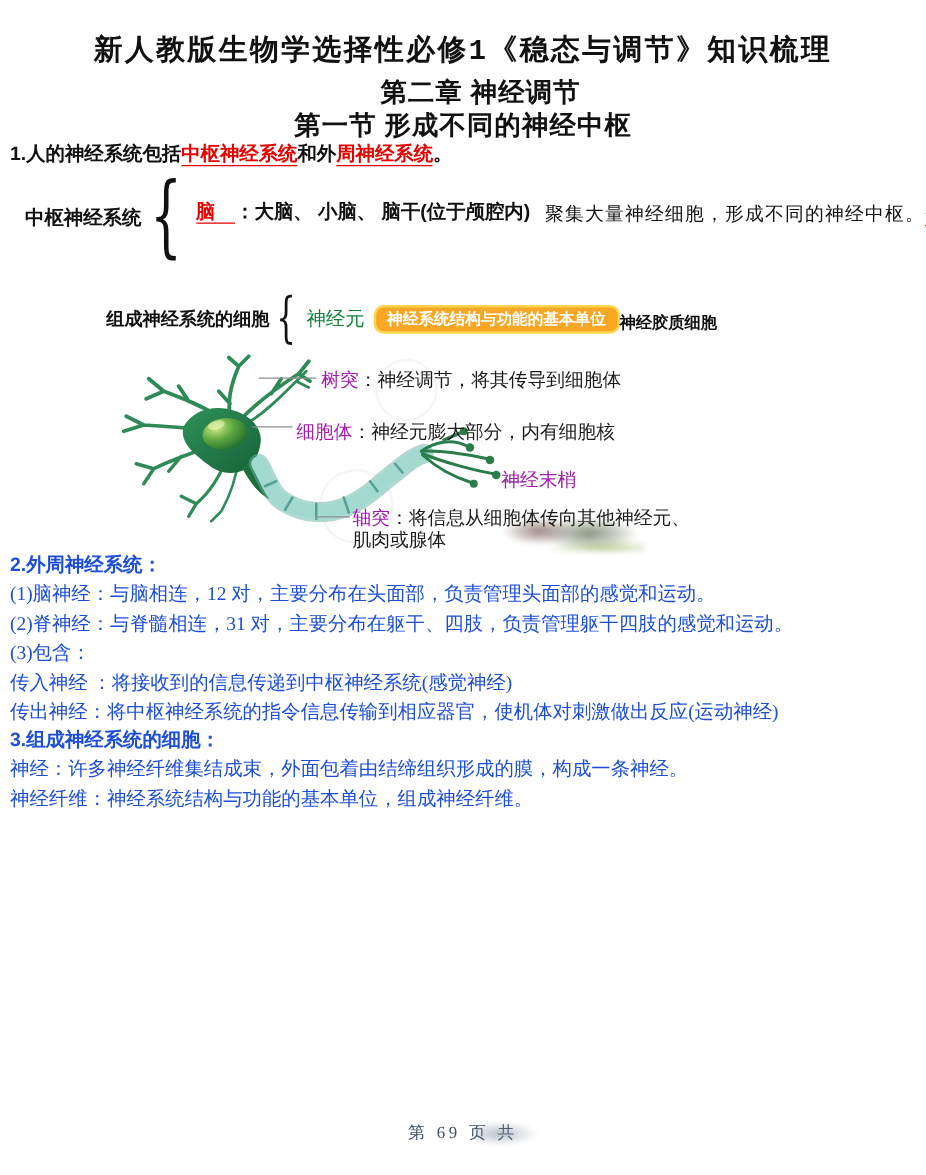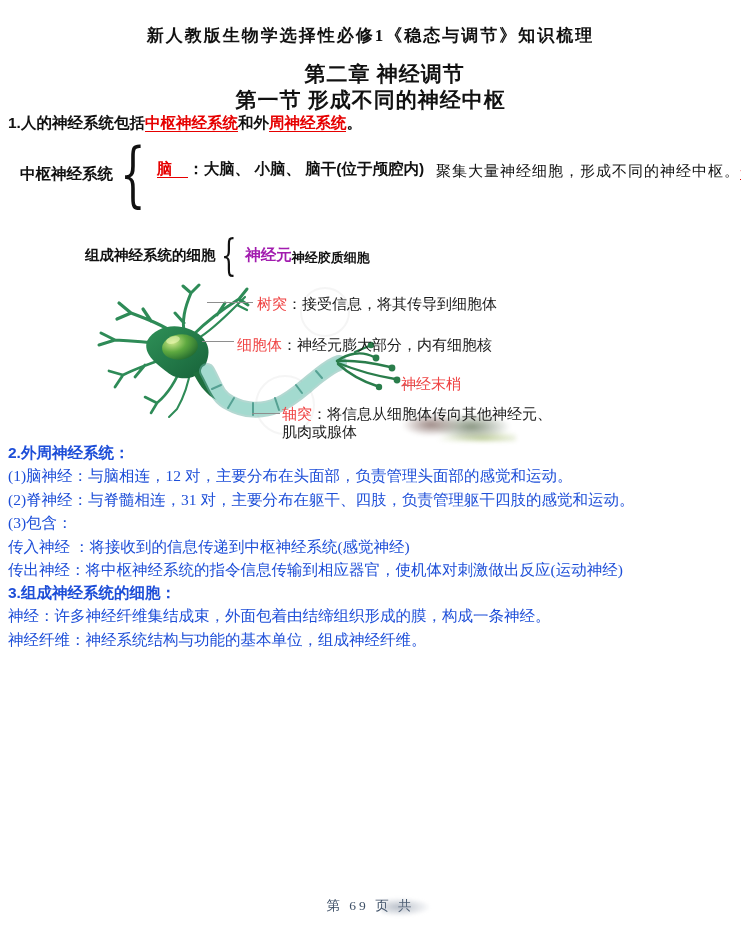--- a/index.html
+++ b/index.html
@@ -1,20 +1,20 @@
 <!DOCTYPE html>
 <html><head>
 <meta charset="utf-8">
 <style>
   html,body{margin:0;padding:0;background:#ffffff;}
   .page{position:relative;width:741px;height:940px;background:#fff;overflow:hidden;
         font-family:"Liberation Serif",serif;color:#111;}
   .center{left:0;right:0;text-align:center;}
-  .hd-title{position:absolute;top:24px;font-size:17px;font-weight:bold;letter-spacing:2px;
-            font-family:Liberation Serif, serif;}
+  .hd-title{position:absolute;top:24px;font-size:23px;font-weight:bold;letter-spacing:2px;
+            font-family:Liberation Mono, monospace;}
   .hd-chapter{position:absolute;top:60px;font-size:21px;font-weight:bold;letter-spacing:1px;padding-left:28px;}
   .hd-section{position:absolute;top:86px;font-size:21px;font-weight:bold;letter-spacing:1px;}
   .intro{position:absolute;top:113px;left:8px;font-family:"Liberation Sans",sans-serif;
          font-weight:bold;font-size:15.5px;}
   .u-red{color:#e60000;border-bottom:1.8px solid #e60000;}
   .u-ext{padding-right:16px;}
   
   .bracket{position:absolute;display:flex;align-items:center;font-family:"Liberation Sans",sans-serif;}
   .bracket1{top:146px;left:20px;}
   .bracket2{top:238px;left:85px;}
@@ -23,31 +23,31 @@
   .brace{display:inline-block;font-family:"DejaVu Serif",serif;font-weight:400;line-height:1;
          transform:scaleY(1.28) scaleX(.72);margin:0 2px;}
   .brace1{font-size:56px;}
   .brace2{font-size:34px;}
   .b-content{display:flex;flex-direction:row;margin-left:4px;}
   .b1-line1,.b1-line3{font-weight:bold;font-size:15.5px;white-space:nowrap;}
   .b1-note{font-size:15px;margin:3px 0 9px 12px;font-family:"Liberation Serif",serif;
            letter-spacing:1px;white-space:nowrap;}
   .b1-line3{margin-top:2px;}
   .b2-row1{display:flex;align-items:center;white-space:nowrap;}
-  .neuron-term{color:#a21caf;font-weight:bold;font-size:15.5px;}
+  .neuron-term{color:#15803d;font-weight:normal;font-size:15.5px;}
   .badge{display:inline-block;background:#f7a723;border:2px solid #ffd34d;color:#fff;
          font-size:12.5px;font-weight:bold;padding:1px 9px;border-radius:8px;margin-left:7px;}
   .glia{font-weight:bold;font-size:13px;margin-top:6px;}
   
   .figure{position:absolute;top:283px;left:0;width:741px;height:160px;}
   .neuron-svg{position:absolute;left:85px;top:0;}
   .conn{position:absolute;height:0;border-top:1.3px solid #8e8e8e;}
   .flabel{position:absolute;font-family:"Liberation Sans",sans-serif;font-size:15px;
           white-space:nowrap;color:#1a1a1a;}
-  .fterm{color:#ef4444;}
+  .fterm{color:#a21caf;}
   .wm-circle{position:absolute;border:2px solid rgba(90,90,90,.06);border-radius:50%;}
   .photo-fade{position:absolute;left:398px;top:122px;width:118px;height:36px;opacity:.55;
     filter:blur(2px);
     background:
       radial-gradient(42px 16px at 28% 55%, #47221a 0%, rgba(71,34,26,0) 70%),
       radial-gradient(55px 18px at 62% 60%, #203812 0%, rgba(32,56,18,0) 72%),
       radial-gradient(62px 12px at 72% 96%, #8aa742 0%, rgba(138,167,66,0) 75%);}
   
   .sec{position:absolute;left:8px;font-size:15.5px;line-height:23.4px;color:#1d4ed8;}
   .sec2{top:441px;}
@@ -80,20 +80,21 @@
       <div class="b1-line3"><span class="u-red">脊髓</span><span>：(位于椎管内)</span></div>
     </div>
   </div>
 
   <div class="bracket bracket2">
     <span class="b-label">组成神经系统的细胞</span>
     <span class="brace brace2">{</span>
     <div class="b-content">
       <div class="b2-row1">
         <span class="neuron-term">神经元</span>
+        <span class="badge">神经系统结构与功能的基本单位</span>
       </div>
       <div class="glia">神经胶质细胞</div>
     </div>
   </div>
 
   <div class="figure">
     <div class="wm-circle" style="left:300px;top:4px;width:46px;height:46px;"></div>
     <div class="wm-circle" style="left:255px;top:92px;width:56px;height:56px;"></div>
     <div class="photo-fade"></div>
 
@@ -152,21 +153,21 @@
         <circle cx="312" cy="97" r="3.4"></circle>
         <circle cx="294" cy="104" r="3.2"></circle>
       </g>
     </svg>
 
     <div class="conn" style="left:207px;top:19px;width:46px;"></div>
     <div class="conn" style="left:202px;top:58px;width:32px;"></div>
     <div class="conn" style="left:403px;top:102px;width:18px;"></div>
     <div class="conn" style="left:252px;top:130px;width:28px;"></div>
 
-    <div class="flabel" style="left:257px;top:12px;"><span class="fterm">树突</span><span>：接受信息，将其传导到细胞体</span></div>
+    <div class="flabel" style="left:257px;top:12px;"><span class="fterm">树突</span><span>：神经调节，将其传导到细胞体</span></div>
     <div class="flabel" style="left:237px;top:53px;"><span class="fterm">细胞体</span><span>：神经元膨大部分，内有细胞核</span></div>
     <div class="flabel fterm" style="left:401px;top:92px;">神经末梢</div>
     <div class="flabel" style="left:282px;top:122px;"><span class="fterm">轴突</span><span>：将信息从细胞体传向其他神经元、</span></div>
     <div class="flabel" style="left:282px;top:140px;">肌肉或腺体</div>
   </div>
 
   <div class="sec sec2">
     <div class="heading">2.外周神经系统：</div>
     <div class="textline">(1)脑神经：与脑相连，12 对，主要分布在头面部，负责管理头面部的感觉和运动。</div>
     <div class="textline">(2)脊神经：与脊髓相连，31 对，主要分布在躯干、四肢，负责管理躯干四肢的感觉和运动。</div>

